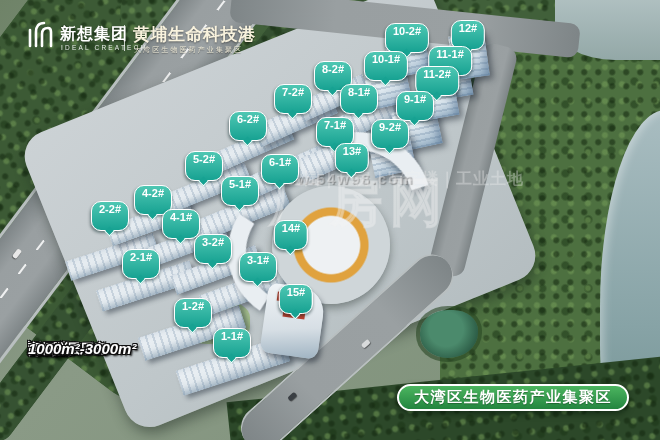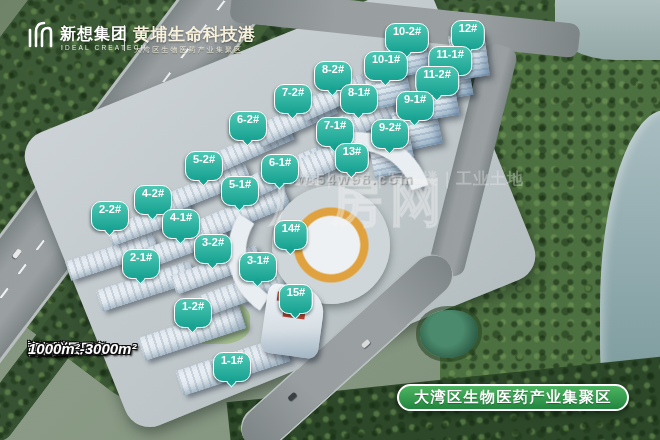--- a/index.html
+++ b/index.html
@@ -185,21 +185,21 @@
       <div class="pill" style="left: 240px; top: 191px;">5-1#<i></i></div>
       <div class="pill" style="left: 153px; top: 200px;">4-2#<i></i></div>
       <div class="pill" style="left: 181px; top: 224px;">4-1#<i></i></div>
       <div class="pill" style="left: 110px; top: 216px;">2-2#<i></i></div>
       <div class="pill" style="left: 291px; top: 235px;">14#<i></i></div>
       <div class="pill" style="left: 213px; top: 249px;">3-2#<i></i></div>
       <div class="pill" style="left: 141px; top: 264px;">2-1#<i></i></div>
       <div class="pill" style="left: 258px; top: 267px;">3-1#<i></i></div>
       <div class="pill" style="left: 296px; top: 299px;">15#<i></i></div>
       <div class="pill" style="left: 193px; top: 313px; text-align: right;">1-2#<i></i></div>
-      <div class="pill" style="left: 232px; top: 343px; margin-top: 24px;">1-1#<i></i></div>
+      <div class="pill" style="left: 232px; top: 343px;">1-1#<i></i></div>
     </div>
 
   <div id="header">
     <svg id="logo-icon" viewBox="0 0 26 28">
       <g fill="none" stroke="#fff" stroke-width="2.6" stroke-linecap="round">
         <path d="M3 26 V10"></path>
         <path d="M9 26 V12 Q9 3 17 3"></path>
         <path d="M15 26 V14 Q15 8 21 8 Q24 8 24 12 V26"></path>
       </g>
     </svg>

